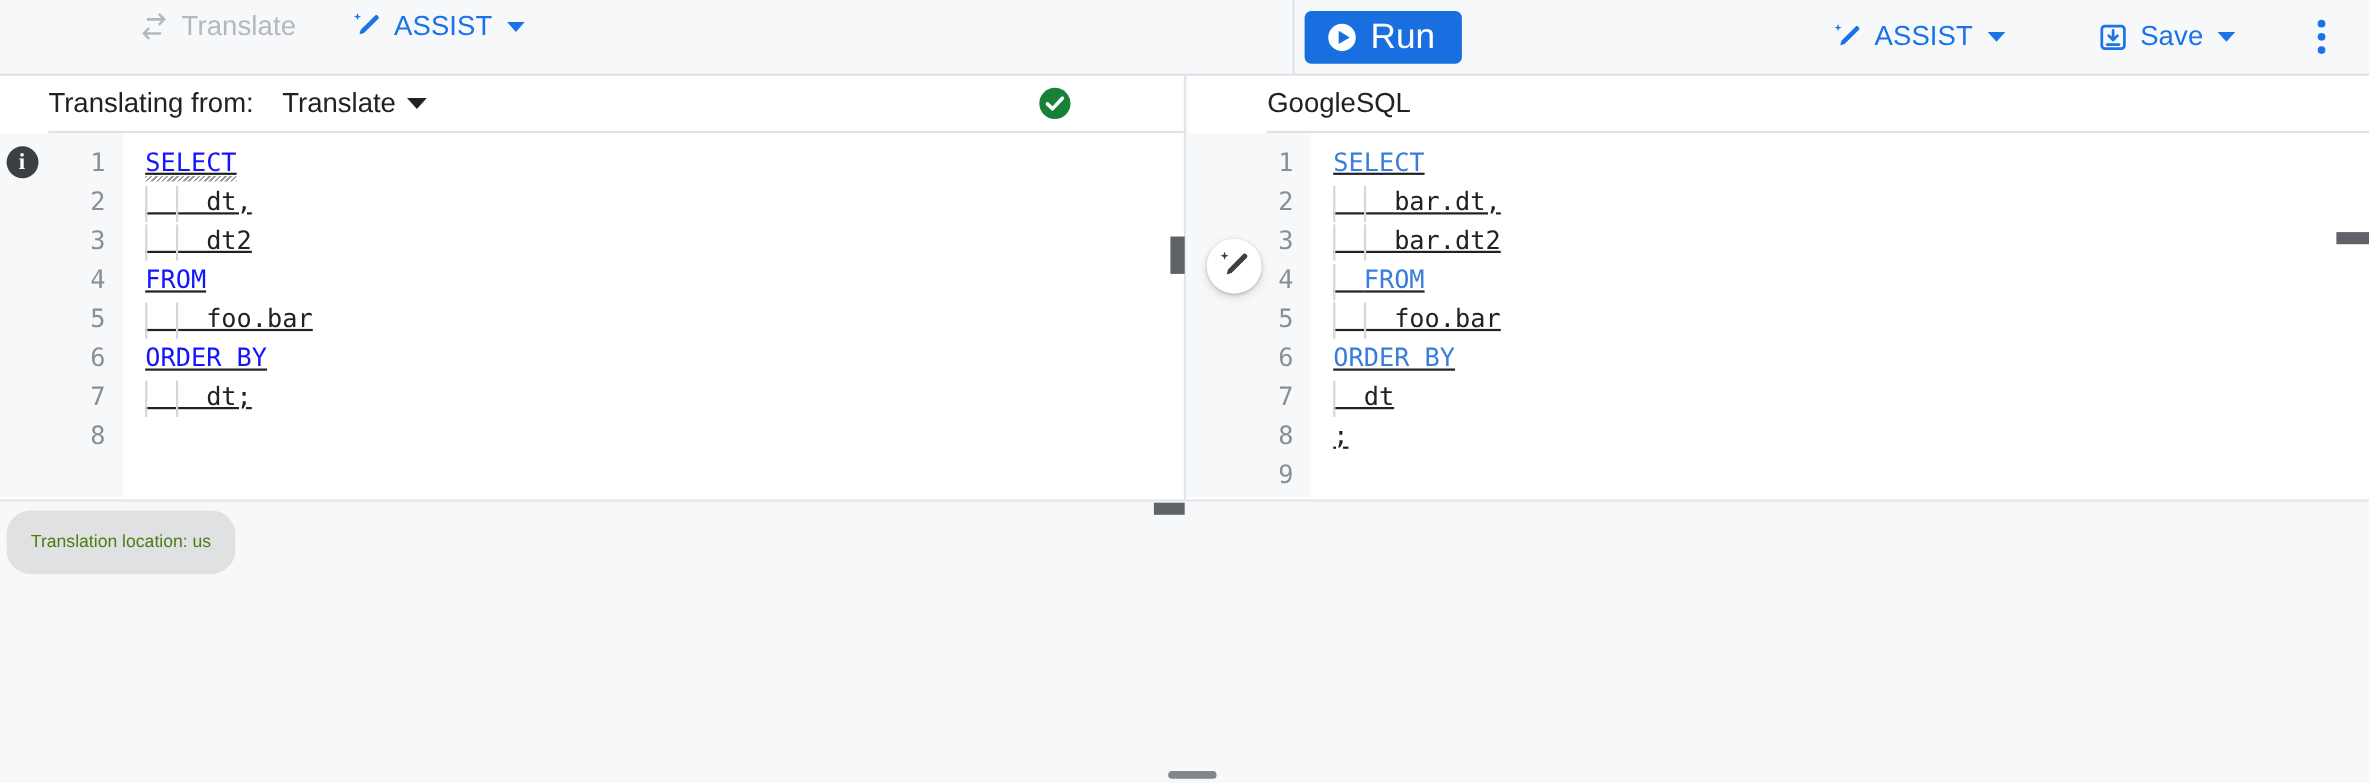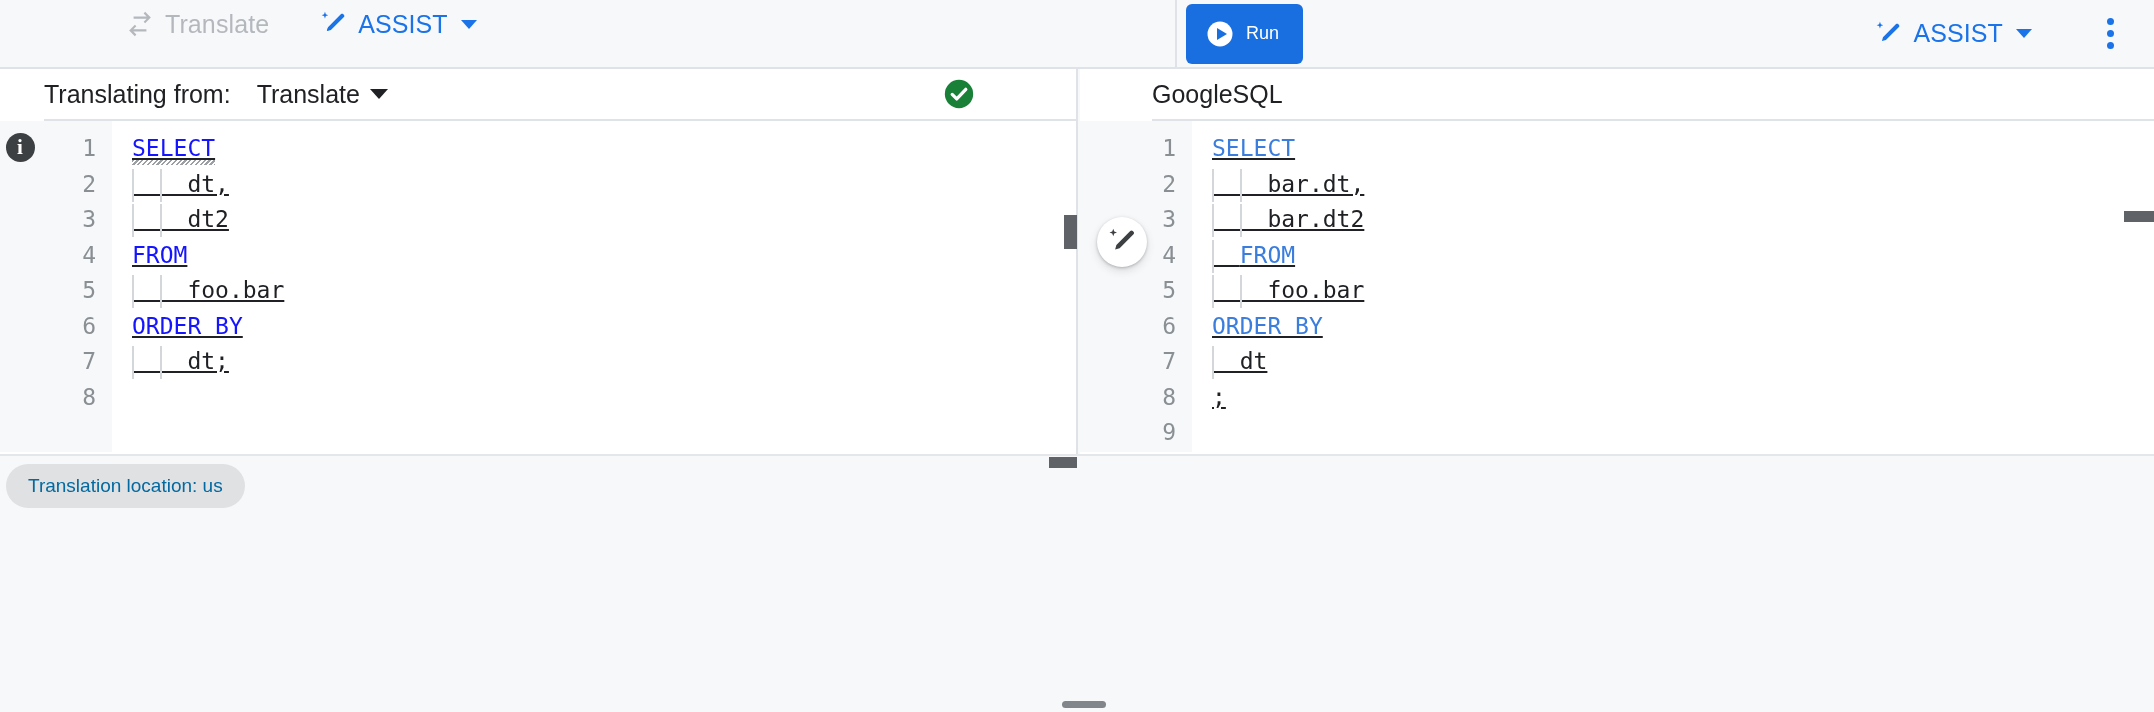--- a/index.html
+++ b/index.html
@@ -76,28 +76,28 @@
     border-right: 8px solid transparent;
     border-top: 9px solid currentColor;
     margin-left: 2px;
   }
   .ic { display: inline-flex; align-items: center; justify-content: center; }
 
   .run-btn {
     display: flex;
     align-items: center;
     gap: 11px;
-    height: 60px;
+    height: 48px;
     padding: 0 24px 0 19px;
     background: #1a6fe0;
     color: #fff;
     border: none;
     border-radius: 6px;
     font-family: "Liberation Sans", sans-serif;
-    font-size: 18px;
+    font-size: 32px;
     cursor: pointer;
     white-space: nowrap;
   }
   .kebab {
     width: 48px; height: 48px;
     display: flex; flex-direction: column;
     align-items: center; justify-content: center;
     gap: 5px;
     border: none; background: transparent; cursor: pointer;
     border-radius: 50%;
@@ -300,28 +300,28 @@
     width: 2154px;
     height: 258px;
     background: #f7f8fa;
     border-top: 2px solid #e4e7ea;
     box-sizing: border-box;
   }
   .loc-chip {
     position: absolute;
     left: 6px;
     top: 8px;
-    height: 44px;
+    height: 58px;
     display: flex;
     align-items: center;
     padding: 0 22px;
     border-radius: 22px;
     background: #dfe1e3;
-    color: #0369a1;
-    font-size: 19px;
+    color: #4d7c0f;
+    font-size: 16px;
     white-space: nowrap;
   }
   .drag-handle {
     position: absolute;
     left: 1062px;
     top: 701px;
     width: 44px;
     height: 7px;
     border-radius: 4px;
     background: #80868b;
@@ -382,20 +382,31 @@
         <span class="ic">
           <svg width="28" height="28" viewBox="0 0 24 24" fill="#1a73e8">
             <path d="M5.1 1.6l.75 2.05 2.05.75-2.05.75L5.1 7.2l-.75-2.05-2.05-.75 2.05-.75z"></path>
             <path d="M18.9 3.5c.5-.5 1.3-.5 1.8 0l.7.7c.5.5.5 1.3 0 1.8L10.2 17.2l-3.4.9.9-3.4z"></path>
           </svg>
         </span>
         <span>ASSIST</span>
         <span class="caret"></span>
       </button>
 
+      <button class="tb-btn" style="margin-left:56px">
+        <span class="ic">
+          <svg width="28" height="28" viewBox="0 0 24 24" fill="none" stroke="#1a73e8" stroke-width="2.1">
+            <rect x="3.2" y="3.2" width="17.6" height="17.6" rx="2.4"></rect>
+            <path d="M12 6.6v7.2M8.6 10.6l3.4 3.4 3.4-3.4" stroke-linecap="round" stroke-linejoin="round"></path>
+            <path d="M7.4 17.6h9.2" stroke-linecap="round"></path>
+          </svg>
+        </span>
+        <span>Save</span>
+        <span class="caret"></span>
+      </button>
 
       <button class="kebab" style="margin-left:40px;margin-right:20px">
         <i></i>
           <i></i>
           <i></i>
       </button>
     </div>
   </div>
 
   <div class="panes">

